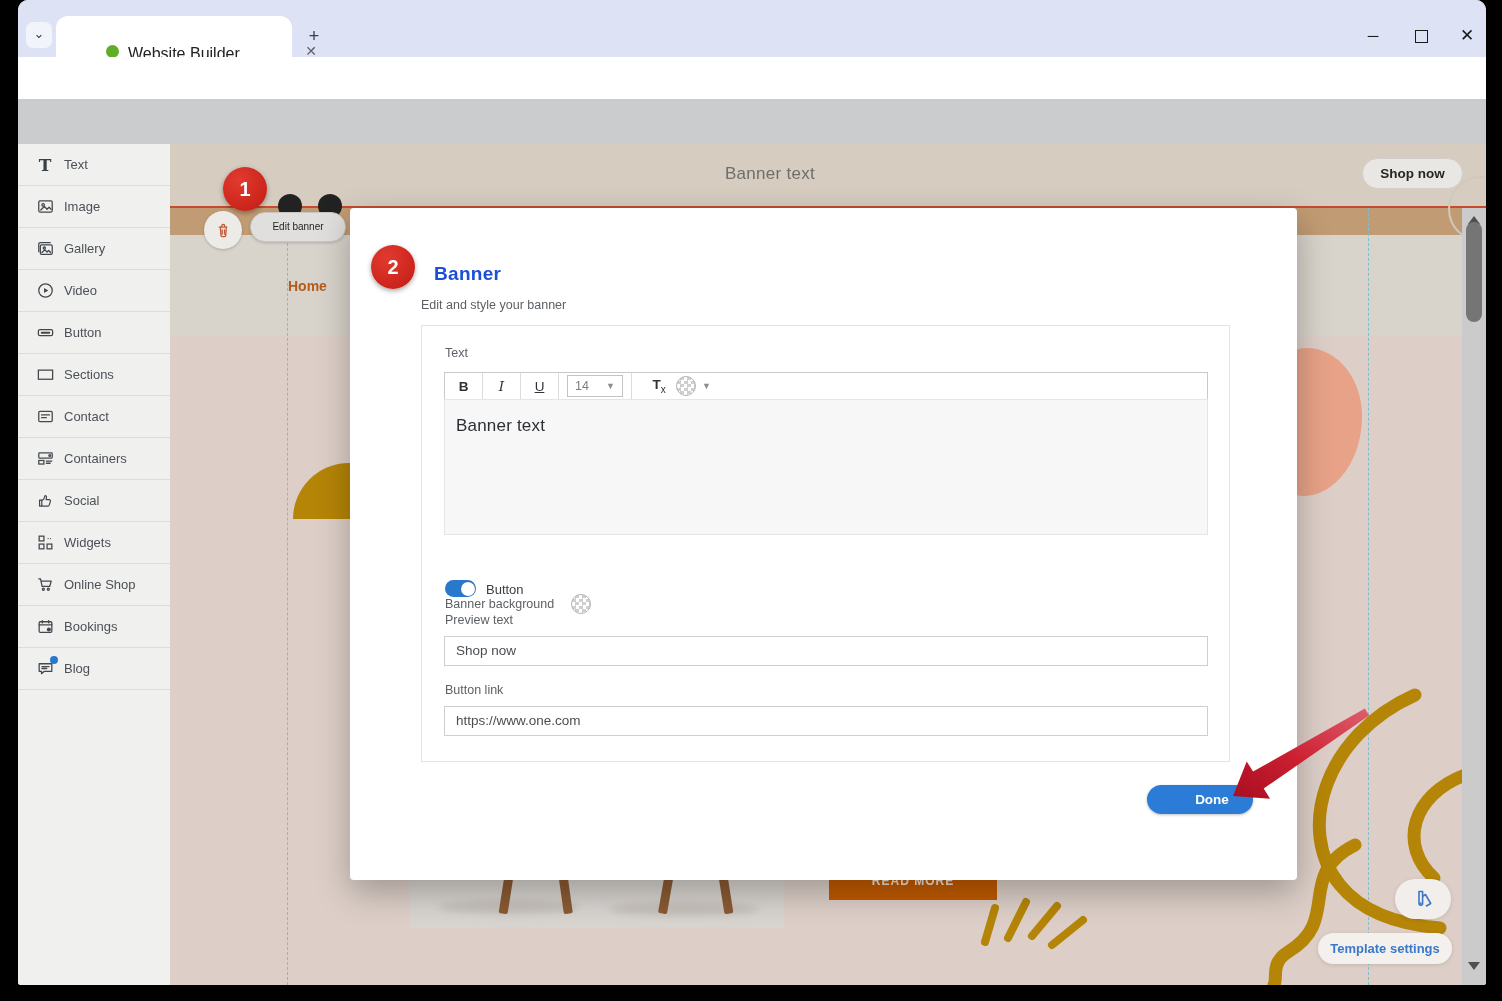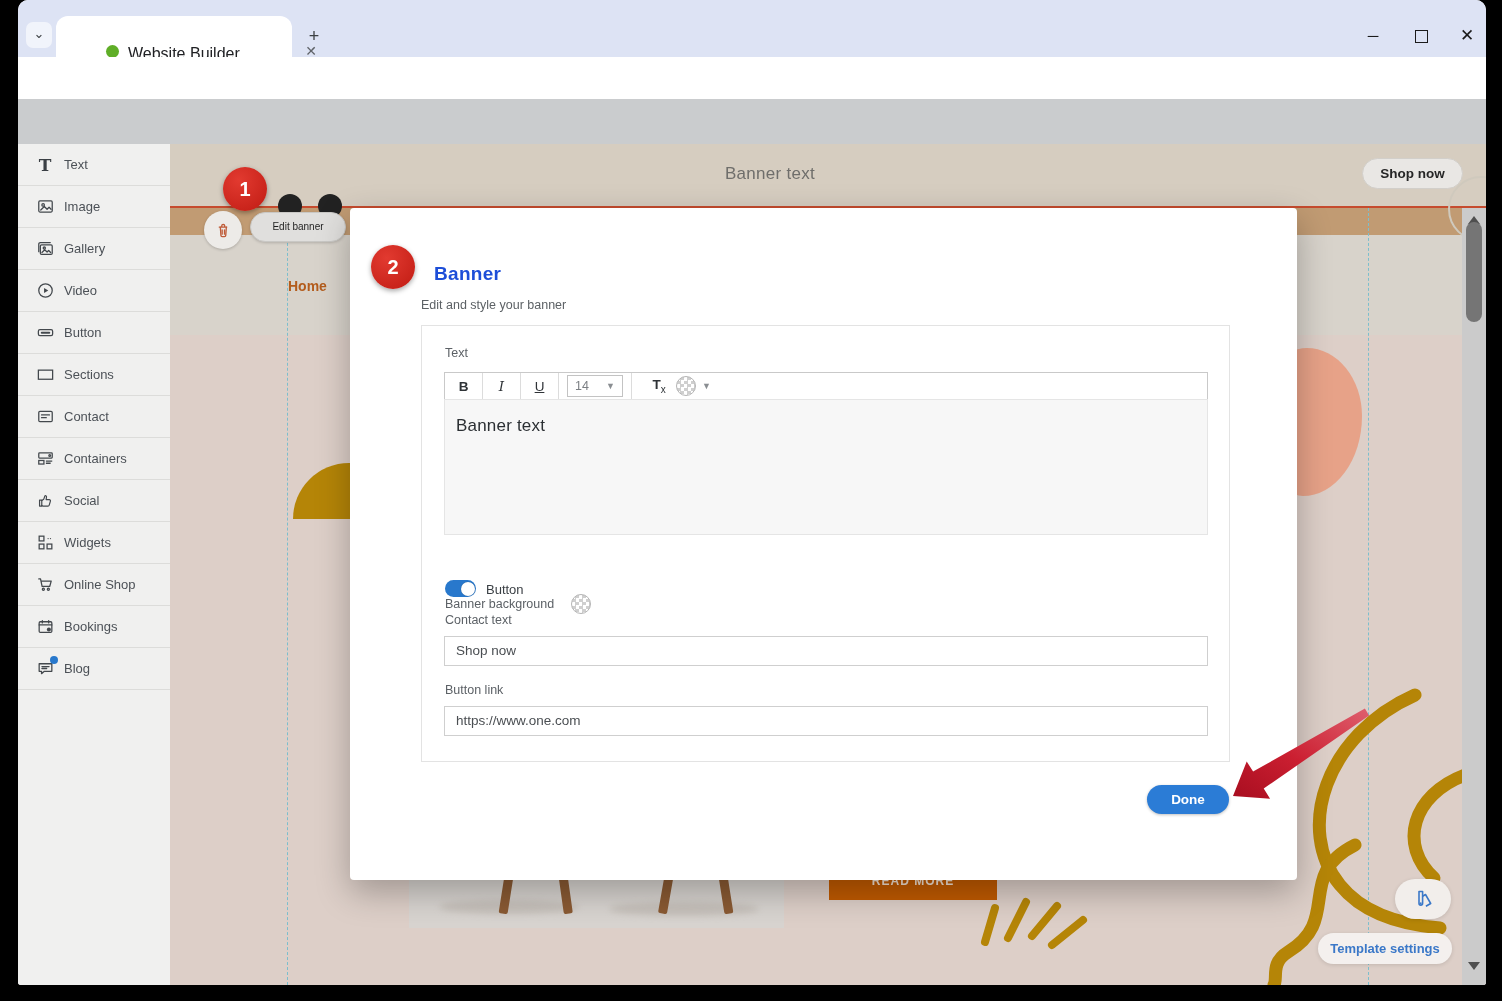--- a/index.html
+++ b/index.html
@@ -99,21 +99,21 @@
           background:repeating-conic-gradient(#cfcfcf 0% 25%, #ffffff 0% 50%);background-size:7px 7px;}
   #textarea{left:22px;top:73px;width:764px;height:136px;background:#f7f7f7;border:1px solid #e5e5e5;box-sizing:border-box;}
   #textvalue{left:11px;top:16px;font-size:17px;color:#2b2f33;letter-spacing:.2px;}
   #checker2{width:18px;height:18px;border-radius:50%;border:1px solid #b5b5b5;
             background:repeating-conic-gradient(#cfcfcf 0% 25%, #ffffff 0% 50%);background-size:7px 7px;}
   #toggle{left:23px;top:254px;width:31px;height:17px;border-radius:9px;background:#2878cc;}
   #toggle .knob{position:absolute;right:1.5px;top:1.5px;width:14px;height:14px;border-radius:50%;background:#fff;box-shadow:0 0 1px rgba(0,0,0,.4);}
   .minput{left:22px;width:764px;height:30px;border:1px solid #cfcfcf;box-sizing:border-box;font-size:13.5px;color:#4a4e52;
           line-height:28px;padding-left:11px;background:#fff;}
   #done{left:797px;top:577px;width:82px;height:29px;border-radius:15px;background:#2b7cd6;color:#fff;
-        font-size:13.5px;font-weight:bold;text-align:center;line-height:29px;box-shadow:0 1px 3px rgba(0,0,0,.25);}
+        font-size:13.5px;font-weight:bold;text-align:center;line-height:29px;box-shadow:0 1px 3px rgba(0,0,0,.25);padding-left:24px;}
   
   .redcircle{width:44px;height:44px;border-radius:50%;color:#fff;font-size:20px;font-weight:bold;text-align:center;line-height:44px;
              background:radial-gradient(circle at 36% 30%, #e23a30, #c01b13);box-shadow:0 2px 5px rgba(0,0,0,.35);z-index:60;}
   #arrow{z-index:60;}
   svg.icon{display:block;}
 </style>
 </head>
 <body>
 
 <div id="window">
@@ -422,21 +422,21 @@
       <div class="abs" style="left:23px;top:228px;display:flex;align-items:center;margin-top:40px;">
         <span class="flabel">Banner background</span>
         <span id="checker2" style="margin-left:17px;"></span>
       </div>
 
       <div class="abs" id="toggle">
           <span class="knob"></span>
         </div>
       <div class="abs" style="left:64px;top:256px;font-size:13px;color:#3a3f44;">Button</div>
 
-      <div class="abs flabel" style="left:23px;top:287px;">Contact text</div>
+      <div class="abs flabel" style="left:23px;top:287px;">Preview text</div>
       <div class="abs minput" style="top:310px;">Shop now</div>
 
       <div class="abs flabel" style="left:23px;top:357px;">Button link</div>
       <div class="abs minput" style="top:380px;">https://www.one.com</div>
     </div>
 
     <div class="abs" id="done">Done</div>
   </div>
 
   <div class="abs redcircle" style="left:205px;top:167px;">1</div>

